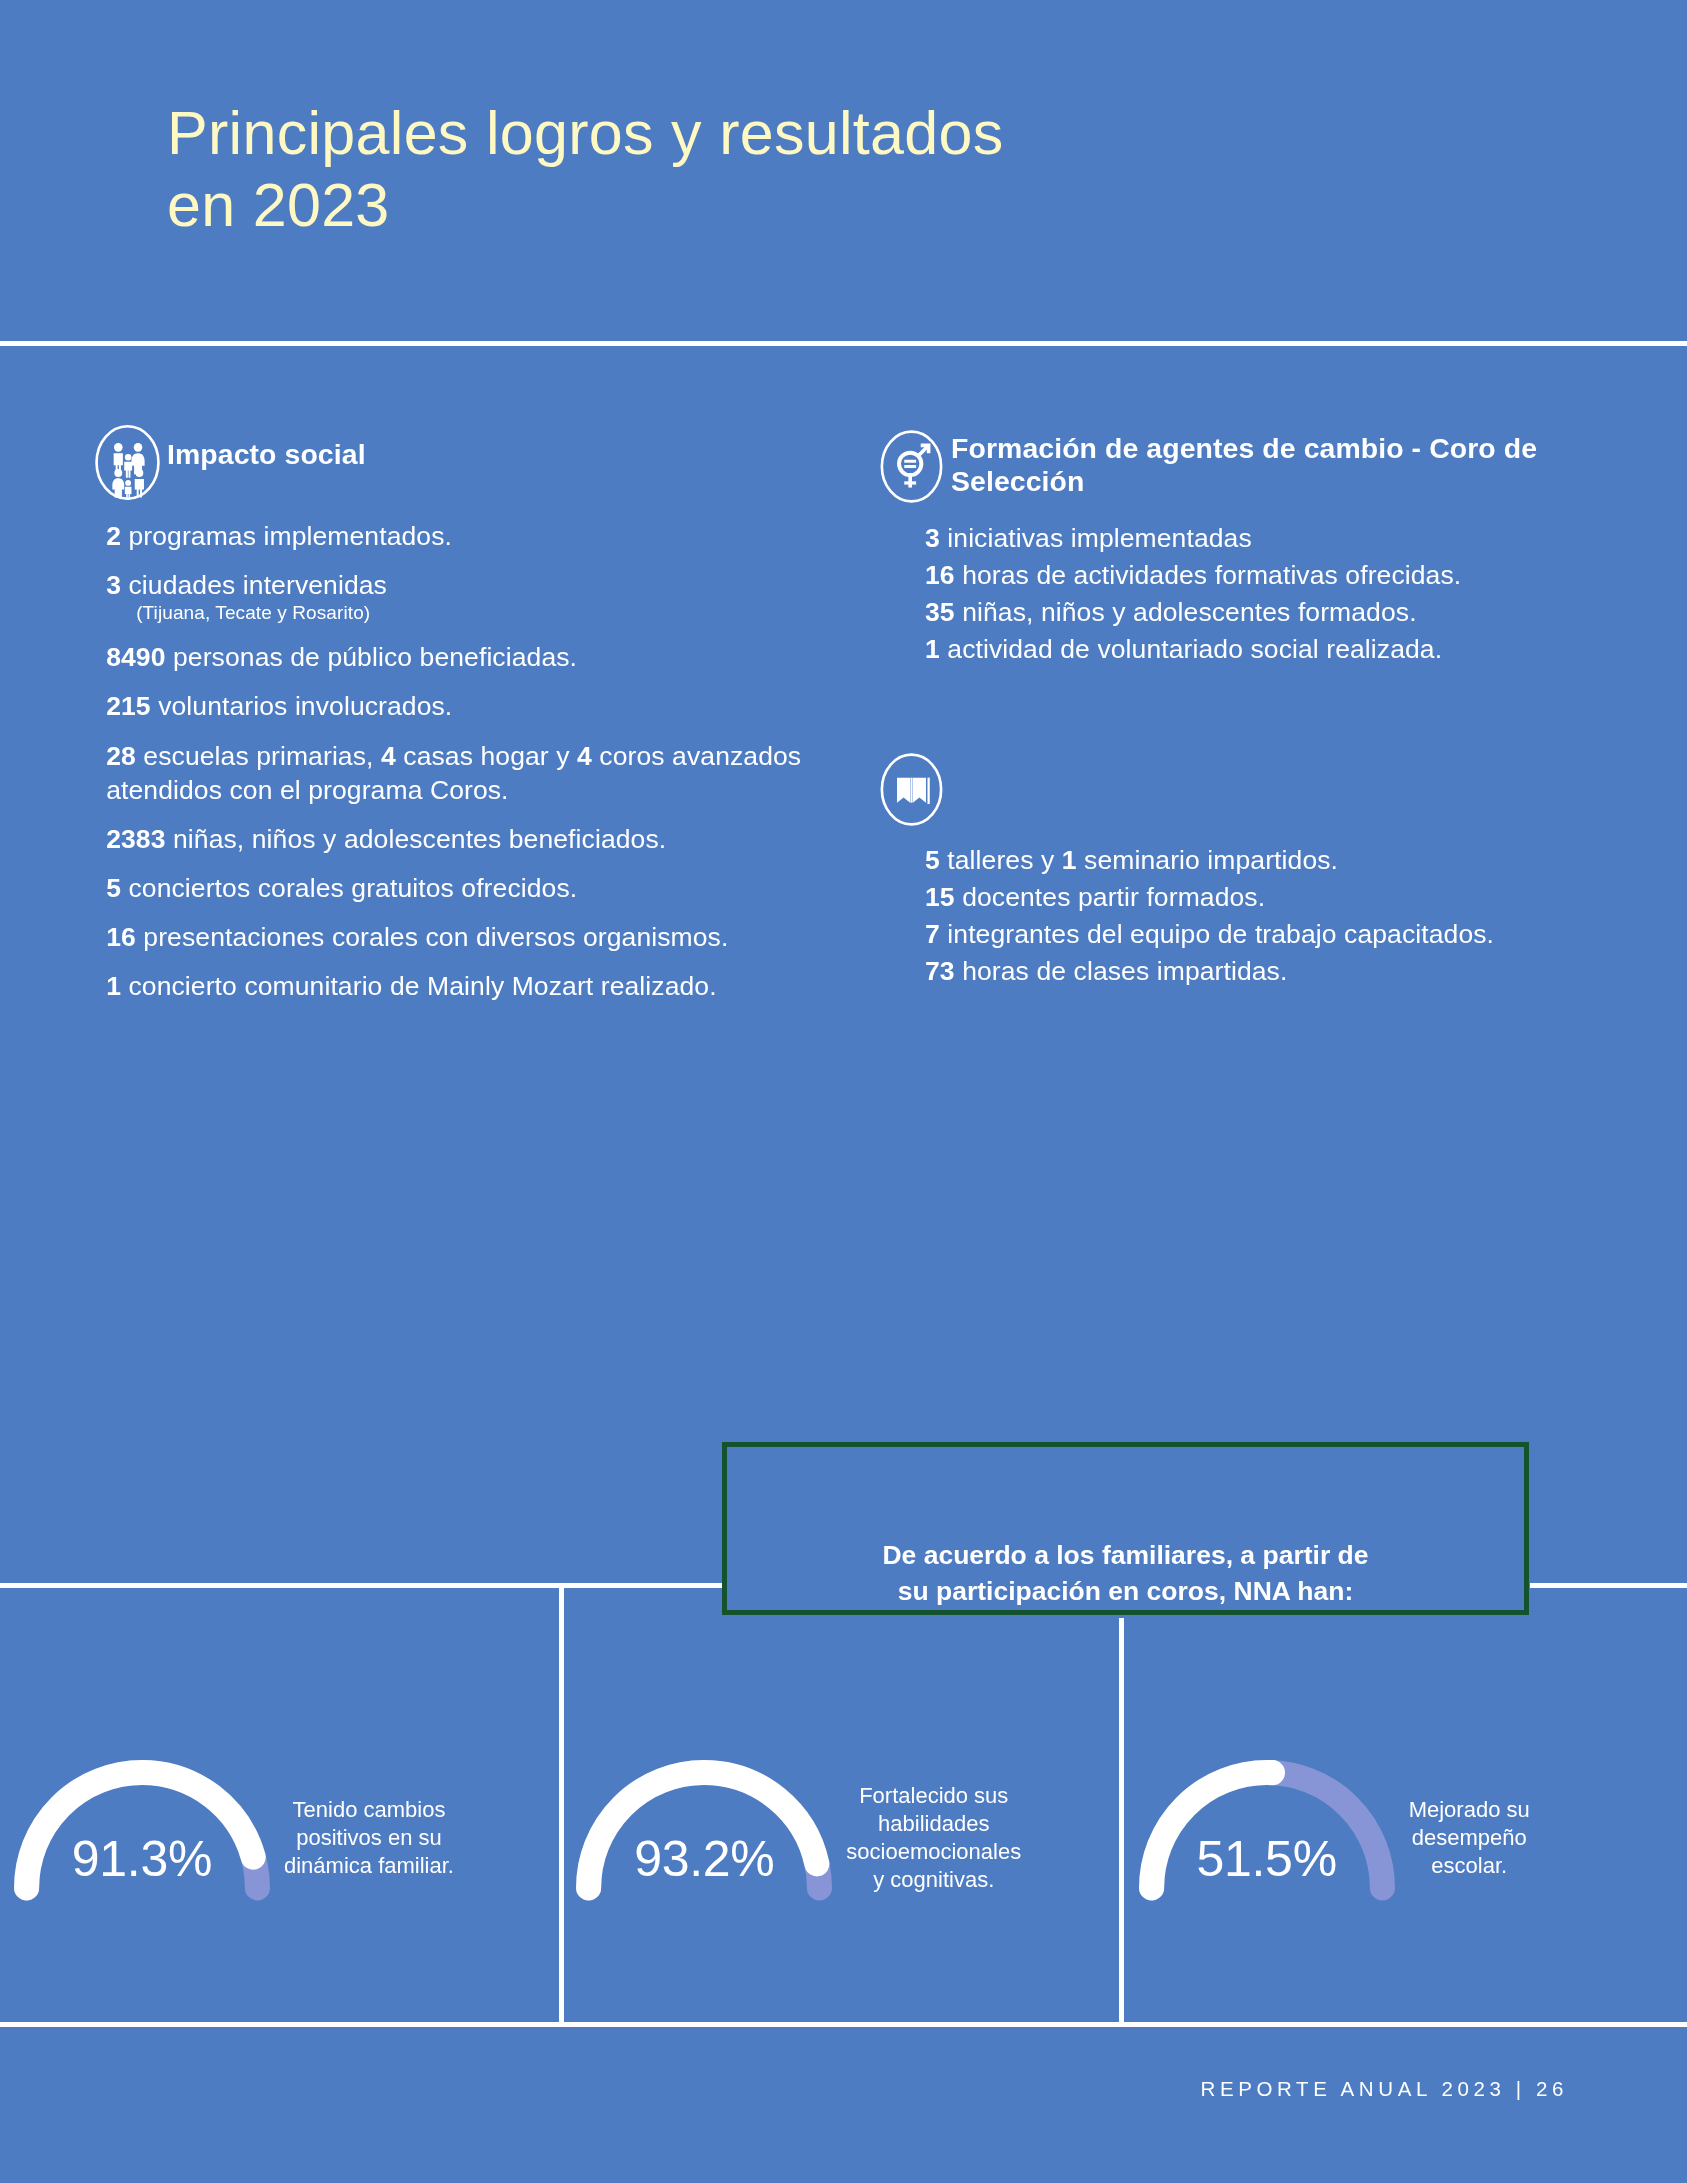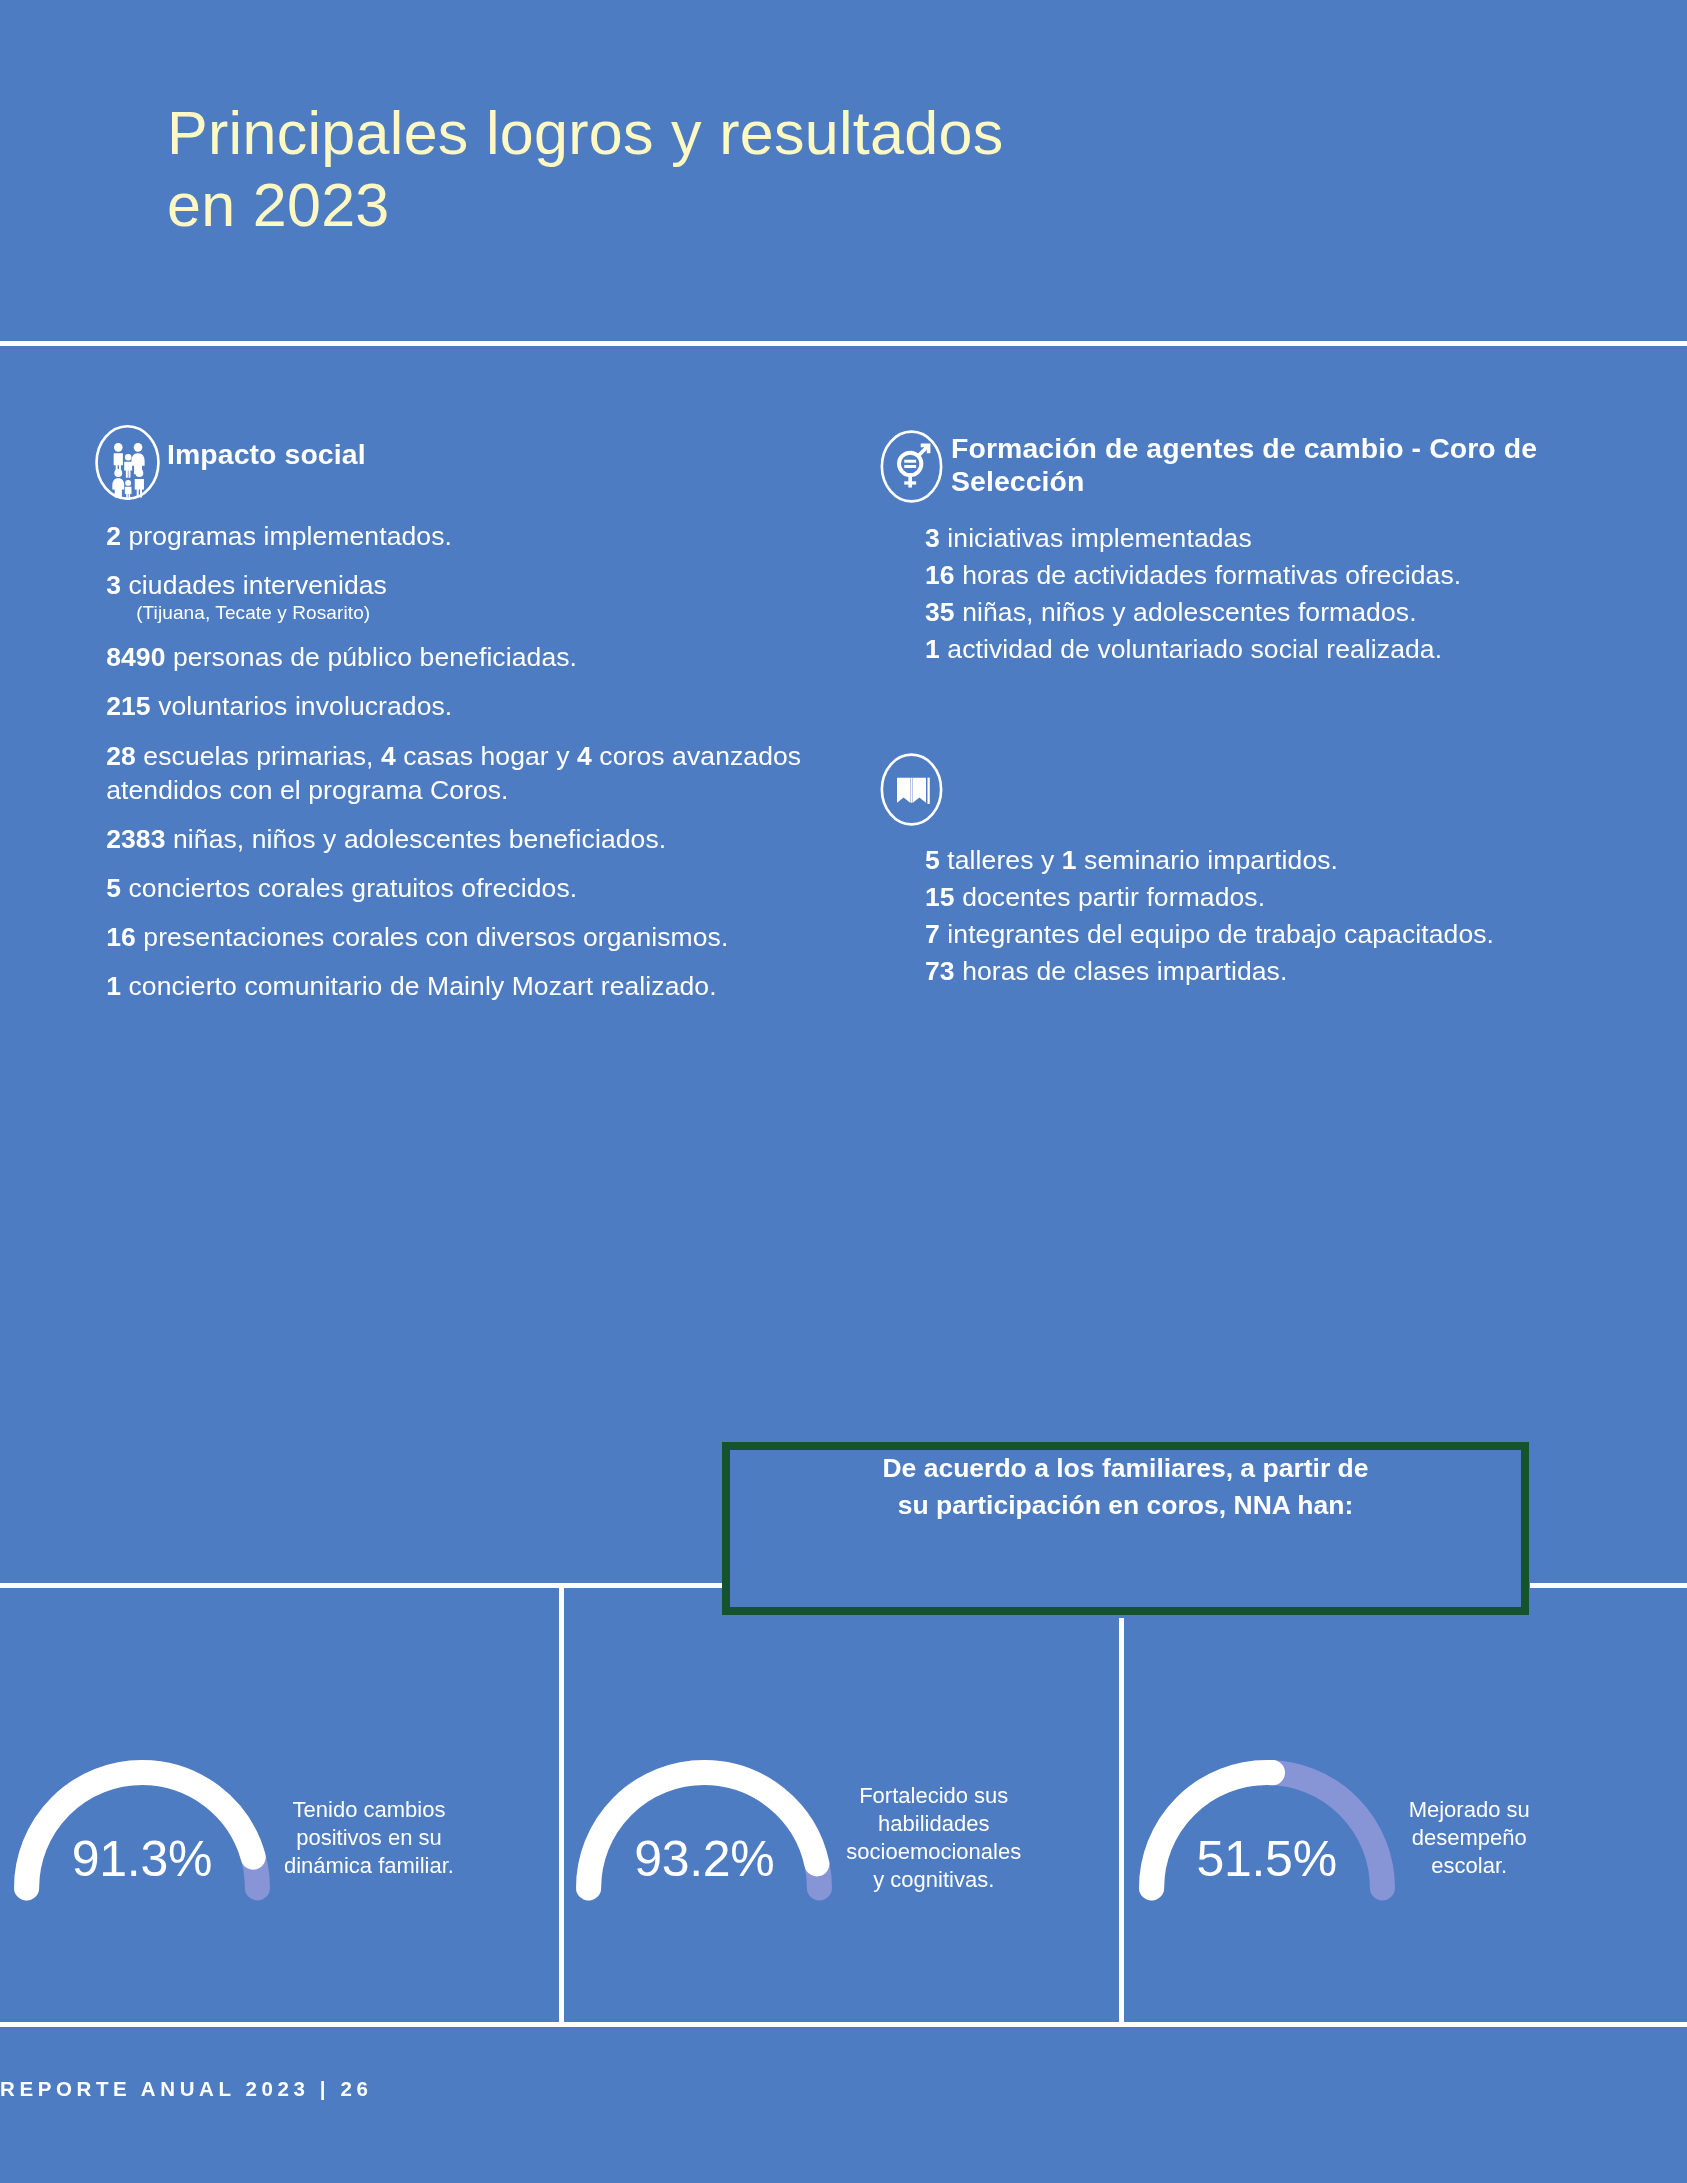--- a/index.html
+++ b/index.html
@@ -105,24 +105,24 @@
 
   .section-gap { height: 81px; }
 
   
   .callout {
     position: absolute;
     left: 722px;
     top: 1442px;
     width: 807px;
     height: 173px;
-    border: 8px solid #14532d;
+    border: 5px solid #14532d;
     box-sizing: border-box;
     display: flex;
-    align-items: flex-start;
+    align-items: flex-end;
     justify-content: center;
     text-align: center;
   }
   .callout-text {
     font-size: 26.5px;
     font-weight: 700;
     line-height: 1.38;
     white-space: pre-line;
     padding: 0 20px;
   }
@@ -172,23 +172,24 @@
     white-space: pre-line;
     font-weight: 400;
   }
 
   
   .footer {
     position: absolute;
     left: 0;
     top: 2077px;
     width: 1568px;
+    text-align: right;
     font-size: 20.5px;
     letter-spacing: 4.6px;
-    font-weight: 700;
+    font-weight: 400;
   }
 </style>
 </head>
 <body>
 
 <div id="page">
 
   <div class="title">Principales logros y resultados
 en 2023</div>
 

